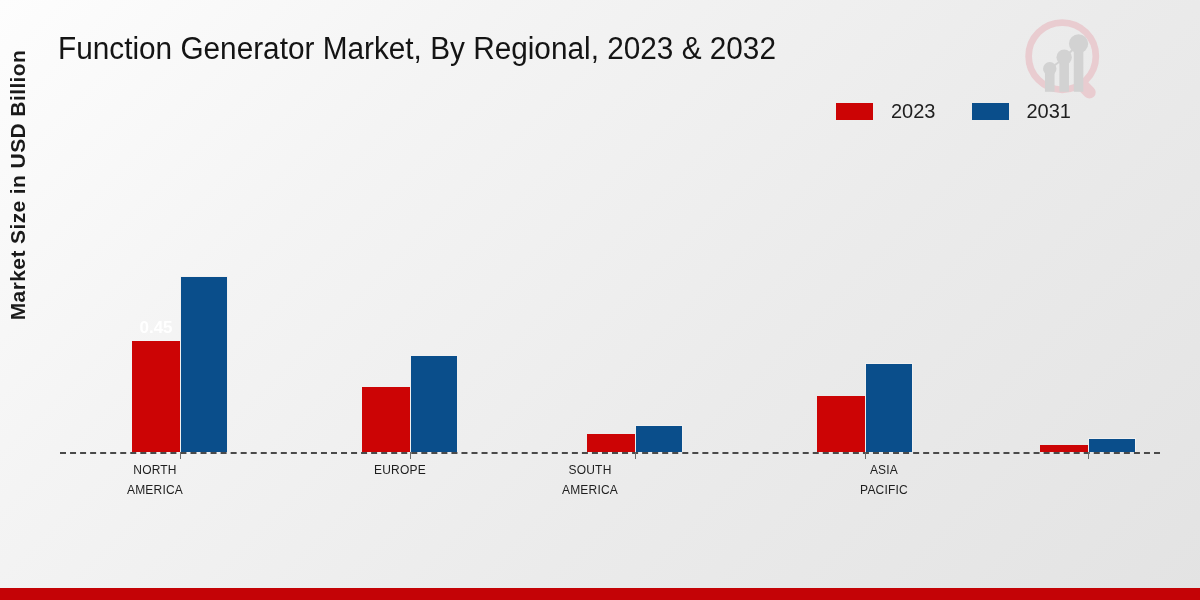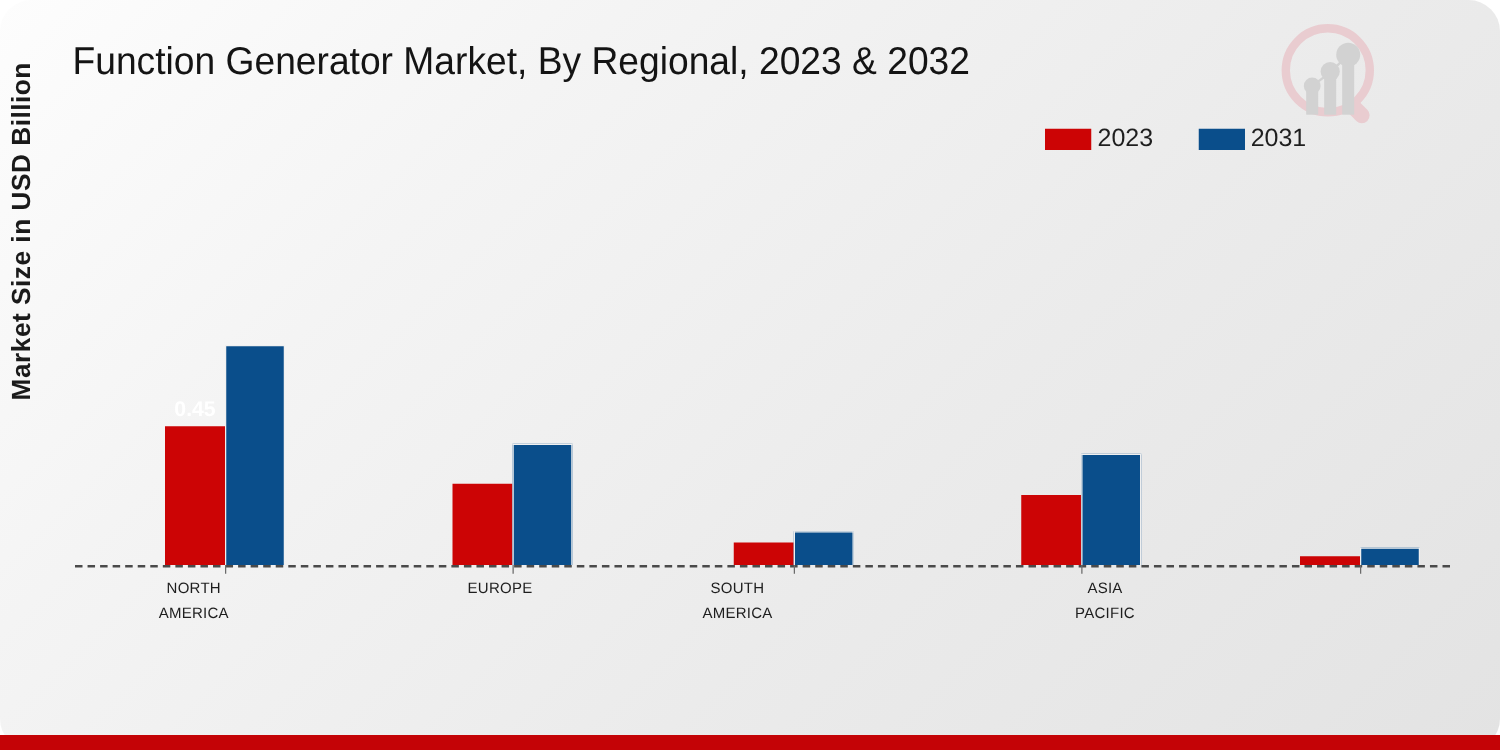--- a/index.html
+++ b/index.html
@@ -15,21 +15,20 @@
     background: #ffffff;
   }
 
   
   #chart-canvas {
     position: relative;
     width: 1200px;
     height: 600px;
     background: linear-gradient(135deg, #fdfdfd 0%, #f4f4f4 28%, #ebebeb 62%, #e3e3e3 100%);
     box-sizing: border-box;
-    border-radius: 25px;
   }
 
   
   #chart-title {
     position: absolute;
     left: 58px;
     top: 31px;
     font-size: 31px;
     font-weight: 400;
     color: #141414;
@@ -56,21 +55,21 @@
     position: absolute;
     left: 836px;
     top: 101px;
     display: flex;
     align-items: center;
     gap: 36px;
   }
   .legend-item {
     display: flex;
     align-items: center;
-    gap: 5px;
+    gap: 18px;
   }
   .legend-swatch {
     width: 37px;
     height: 17px;
     display: block;
   }
   .legend-label {
     font-size: 20px;
     color: #1f1f1f;
     font-family: "Liberation Sans", sans-serif;

